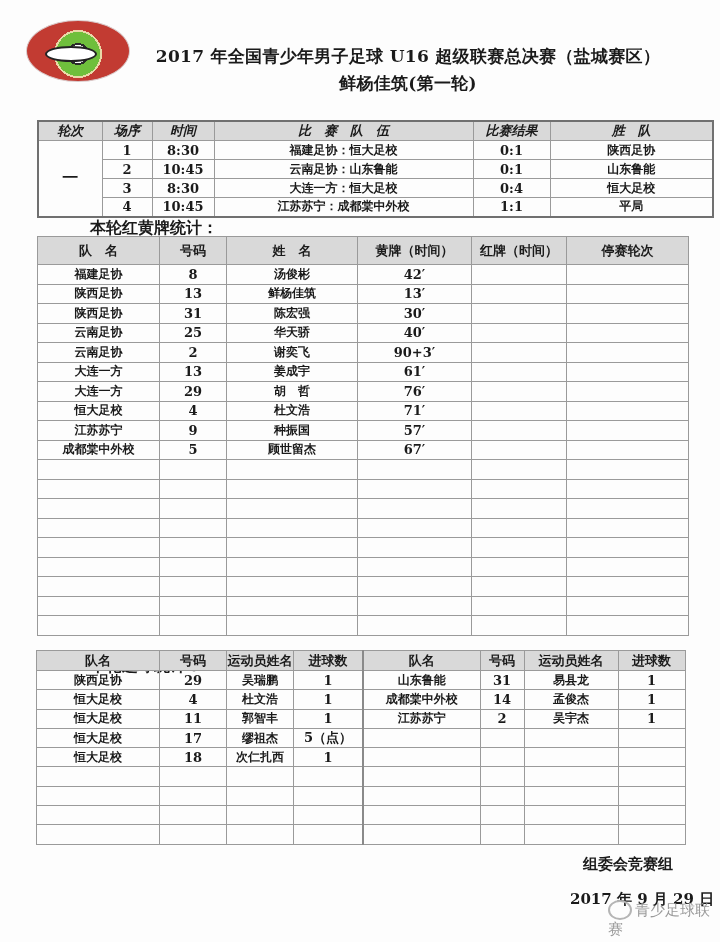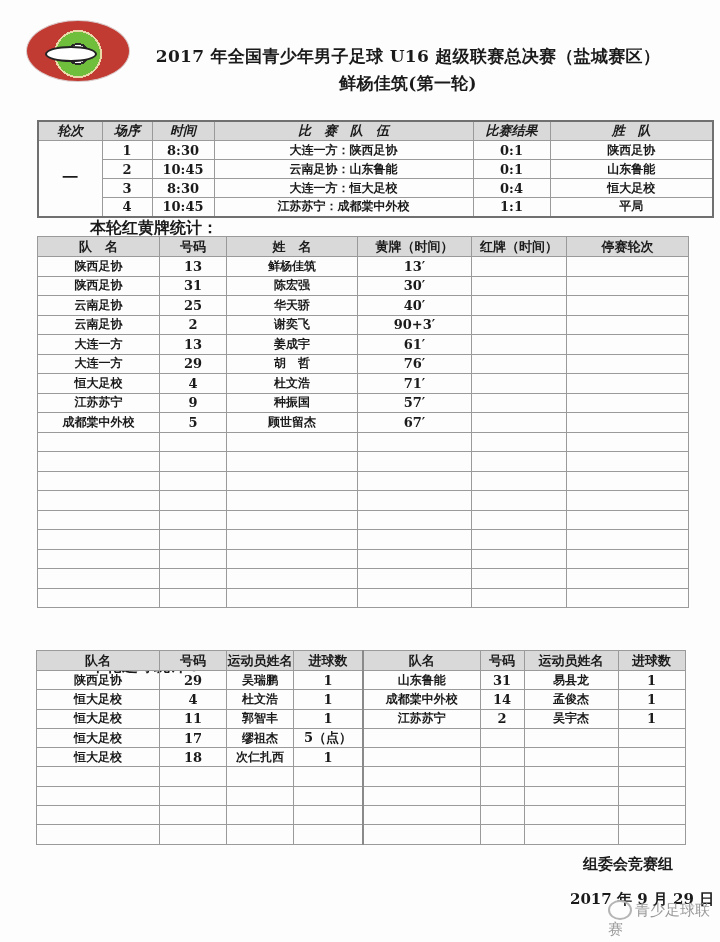--- a/index.html
+++ b/index.html
@@ -59,21 +59,21 @@
     <th>场序</th>
     <th>时间</th>
     <th>比　赛　队　伍</th>
     <th>比赛结果</th>
     <th>胜　队</th>
   </tr>
   <tr style="height:19px;">
     <td rowspan="4" class="num" style="font-size:16px;">一</td>
     <td class="num">1</td>
     <td class="num">8:30</td>
-    <td>大连一方：陕西足协</td>
+    <td>福建足协：恒大足校</td>
     <td class="num">0:1</td>
     <td>陕西足协</td>
   </tr>
   <tr style="height:19px;">
     <td class="num">2</td>
     <td class="num">10:45</td>
     <td>云南足协：山东鲁能</td>
     <td class="num">0:1</td>
     <td>山东鲁能</td>
   </tr>
@@ -99,30 +99,38 @@
 <table style="left:37px; top:236px; width:651px;">
   <colgroup>
     <col style="width:122px">
       <col style="width:67px">
       <col style="width:131px">
     <col style="width:114px">
       <col style="width:95px">
       <col style="width:122px">
   </colgroup>
   <thead>
-    <tr style="height:20px;">
+    <tr style="height:28px;">
       <th>队　名</th>
       <th>号码</th>
       <th>姓　名</th>
       <th>黄牌（时间）</th>
       <th>红牌（时间）</th>
       <th>停赛轮次</th>
     </tr>
   </thead>
   <tbody id="cards-body">
+      <tr style="height: 19.5px;">
+        <td>福建足协</td>
+        <td class="num">8</td>
+        <td>汤俊彬</td>
+        <td class="num">42′</td>
+        <td></td>
+        <td></td>
+      </tr>
       <tr style="height: 19.5px;">
         <td>陕西足协</td>
         <td class="num">13</td>
         <td>鲜杨佳筑</td>
         <td class="num">13′</td>
         <td></td>
         <td></td>
       </tr>
       <tr style="height: 19.5px;">
         <td>陕西足协</td>

